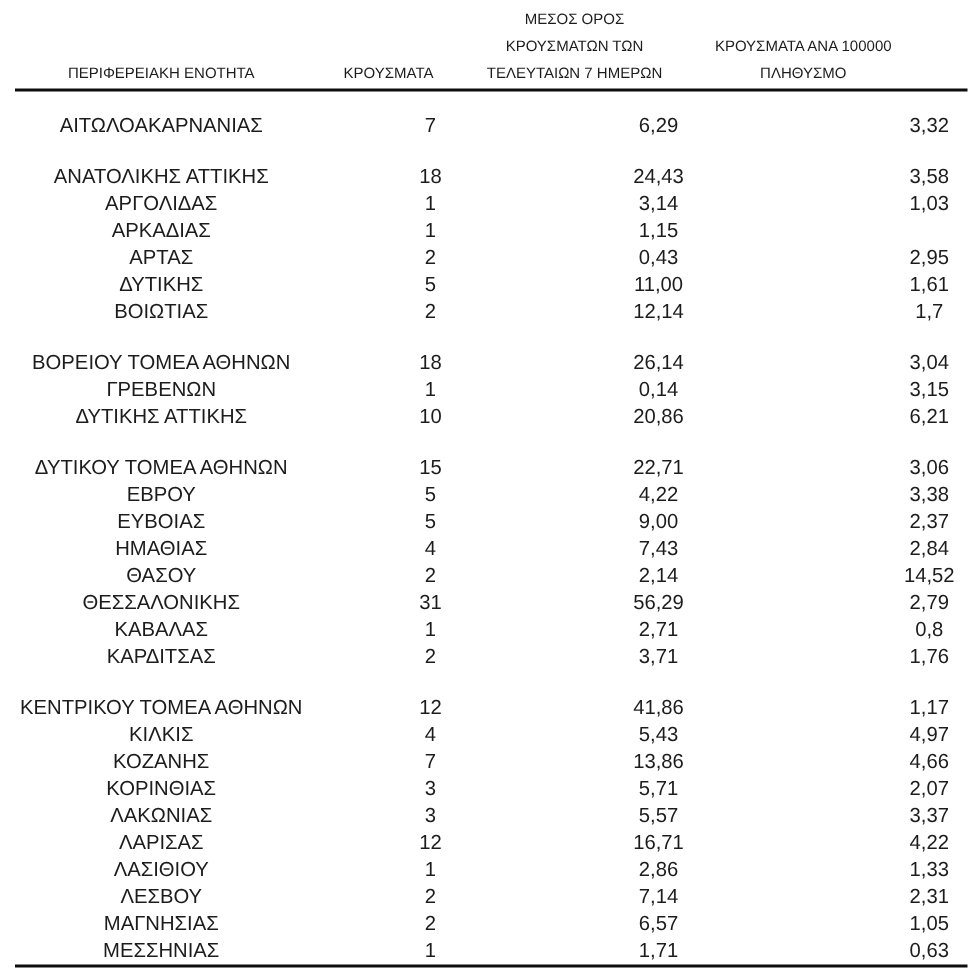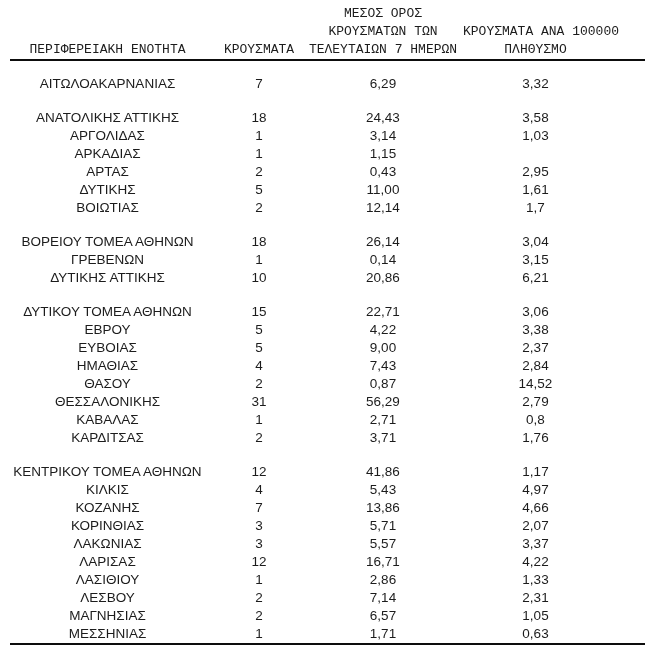--- a/index.html
+++ b/index.html
@@ -20,40 +20,40 @@
     display: grid;
     grid-template-columns: 215px 88px 160px 145px;
     align-items: end;
     height: 59px;
   }
   .hcell {
     display: flex;
     flex-direction: column;
     justify-content: flex-end;
     text-align: center;
-    font-size: 13px;
+    font-size: 10px;
     line-height: 18px;
     color: #1c1c1c;
-    font-family: Liberation Mono, monospace;
   }
   .hcell span { white-space: nowrap; }
   .rule {
     height: 2px;
     background: #0d0d0d;
     margin-left: 10px;
     margin-right: 5px;
   }
   .tbody { }
   .group { margin-top: 16px; }
   .group:first-child { margin-top: 14px; }
   .row {
     display: grid;
     grid-template-columns: 215px 88px 160px 145px;
     height: 18px;
     align-items: center;
+    gap: 28px;
   }
   .cell {
     text-align: center;
     font-size: 13.5px;
     line-height: 18px;
     white-space: nowrap;
     color: #1c1c1c;
   }
 </style>
 </head>
@@ -168,21 +168,21 @@
         </div>
         <div class="row">
           <div class="cell">ΗΜΑΘΙΑΣ</div>
           <div class="cell">4</div>
           <div class="cell">7,43</div>
           <div class="cell">2,84</div>
         </div>
         <div class="row">
           <div class="cell">ΘΑΣΟΥ</div>
           <div class="cell">2</div>
-          <div class="cell">0,87</div>
+          <div class="cell">2,14</div>
           <div class="cell">14,52</div>
         </div>
         <div class="row">
           <div class="cell">ΘΕΣΣΑΛΟΝΙΚΗΣ</div>
           <div class="cell">31</div>
           <div class="cell">56,29</div>
           <div class="cell">2,79</div>
         </div>
         <div class="row">
           <div class="cell">ΚΑΒΑΛΑΣ</div>

